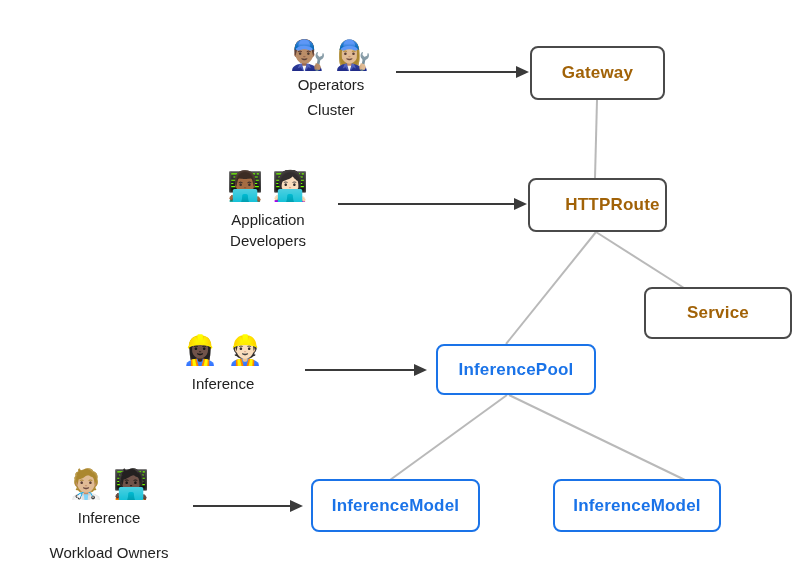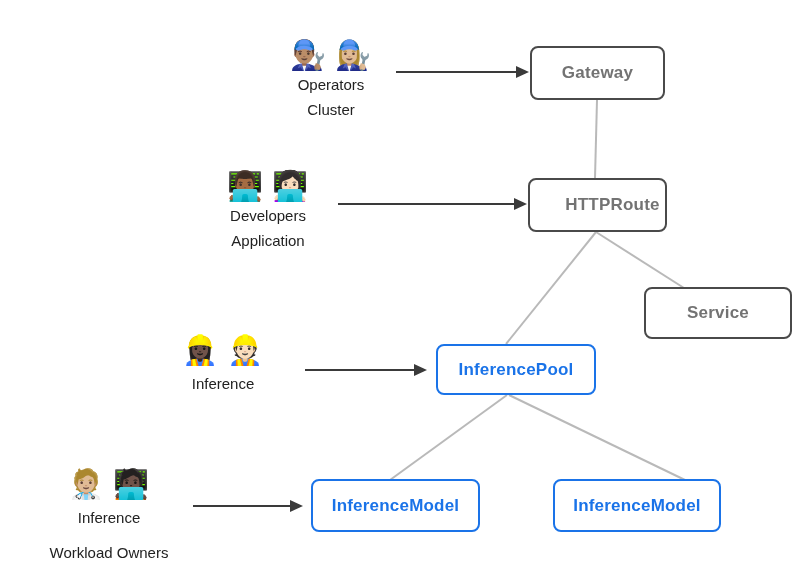--- a/index.html
+++ b/index.html
@@ -19,21 +19,21 @@
   .node {
     position: absolute;
     display: flex;
     align-items: center;
     justify-content: center;
     background: #ffffff;
     border: 2.5px solid #4a4a4a;
     border-radius: 8px;
     font-size: 17px;
     font-weight: 700;
-    color: #737373;
+    color: #a16207;
     letter-spacing: 0.2px;
     box-sizing: border-box;
   }
   .node.blue {
     border-color: #1a73e8;
     color: #1a73e8;
     margin-left: 8px;
   }
   .persona {
     position: absolute;
@@ -117,22 +117,22 @@
   </div>
 
   <div class="persona" id="persona-cluster-operators">
     <span class="emoji">👨🏽‍🔧 👩🏼‍🔧</span>
     <span class="label" style="margin-top:0">Operators</span>
     <span class="label">Cluster</span>
   </div>
 
   <div class="persona" id="persona-app-developers">
     <span class="emoji">👨🏾‍💻 👩🏻‍💻</span>
+    <span class="label">Application</span>
     <span class="label" style="margin-top:0">Developers</span>
-    <span class="label">Application</span>
   </div>
 
   <div class="persona" id="persona-platform-owners">
     <span class="emoji">👷🏿‍♀️ 👷🏻</span>
     <span class="label">Inference</span>
   </div>
 
   <div class="persona" id="persona-workload-owners">
     <span class="emoji">🧑🏼‍⚕️ 🧑🏿‍💻</span>
     <span class="label">Inference</span>

